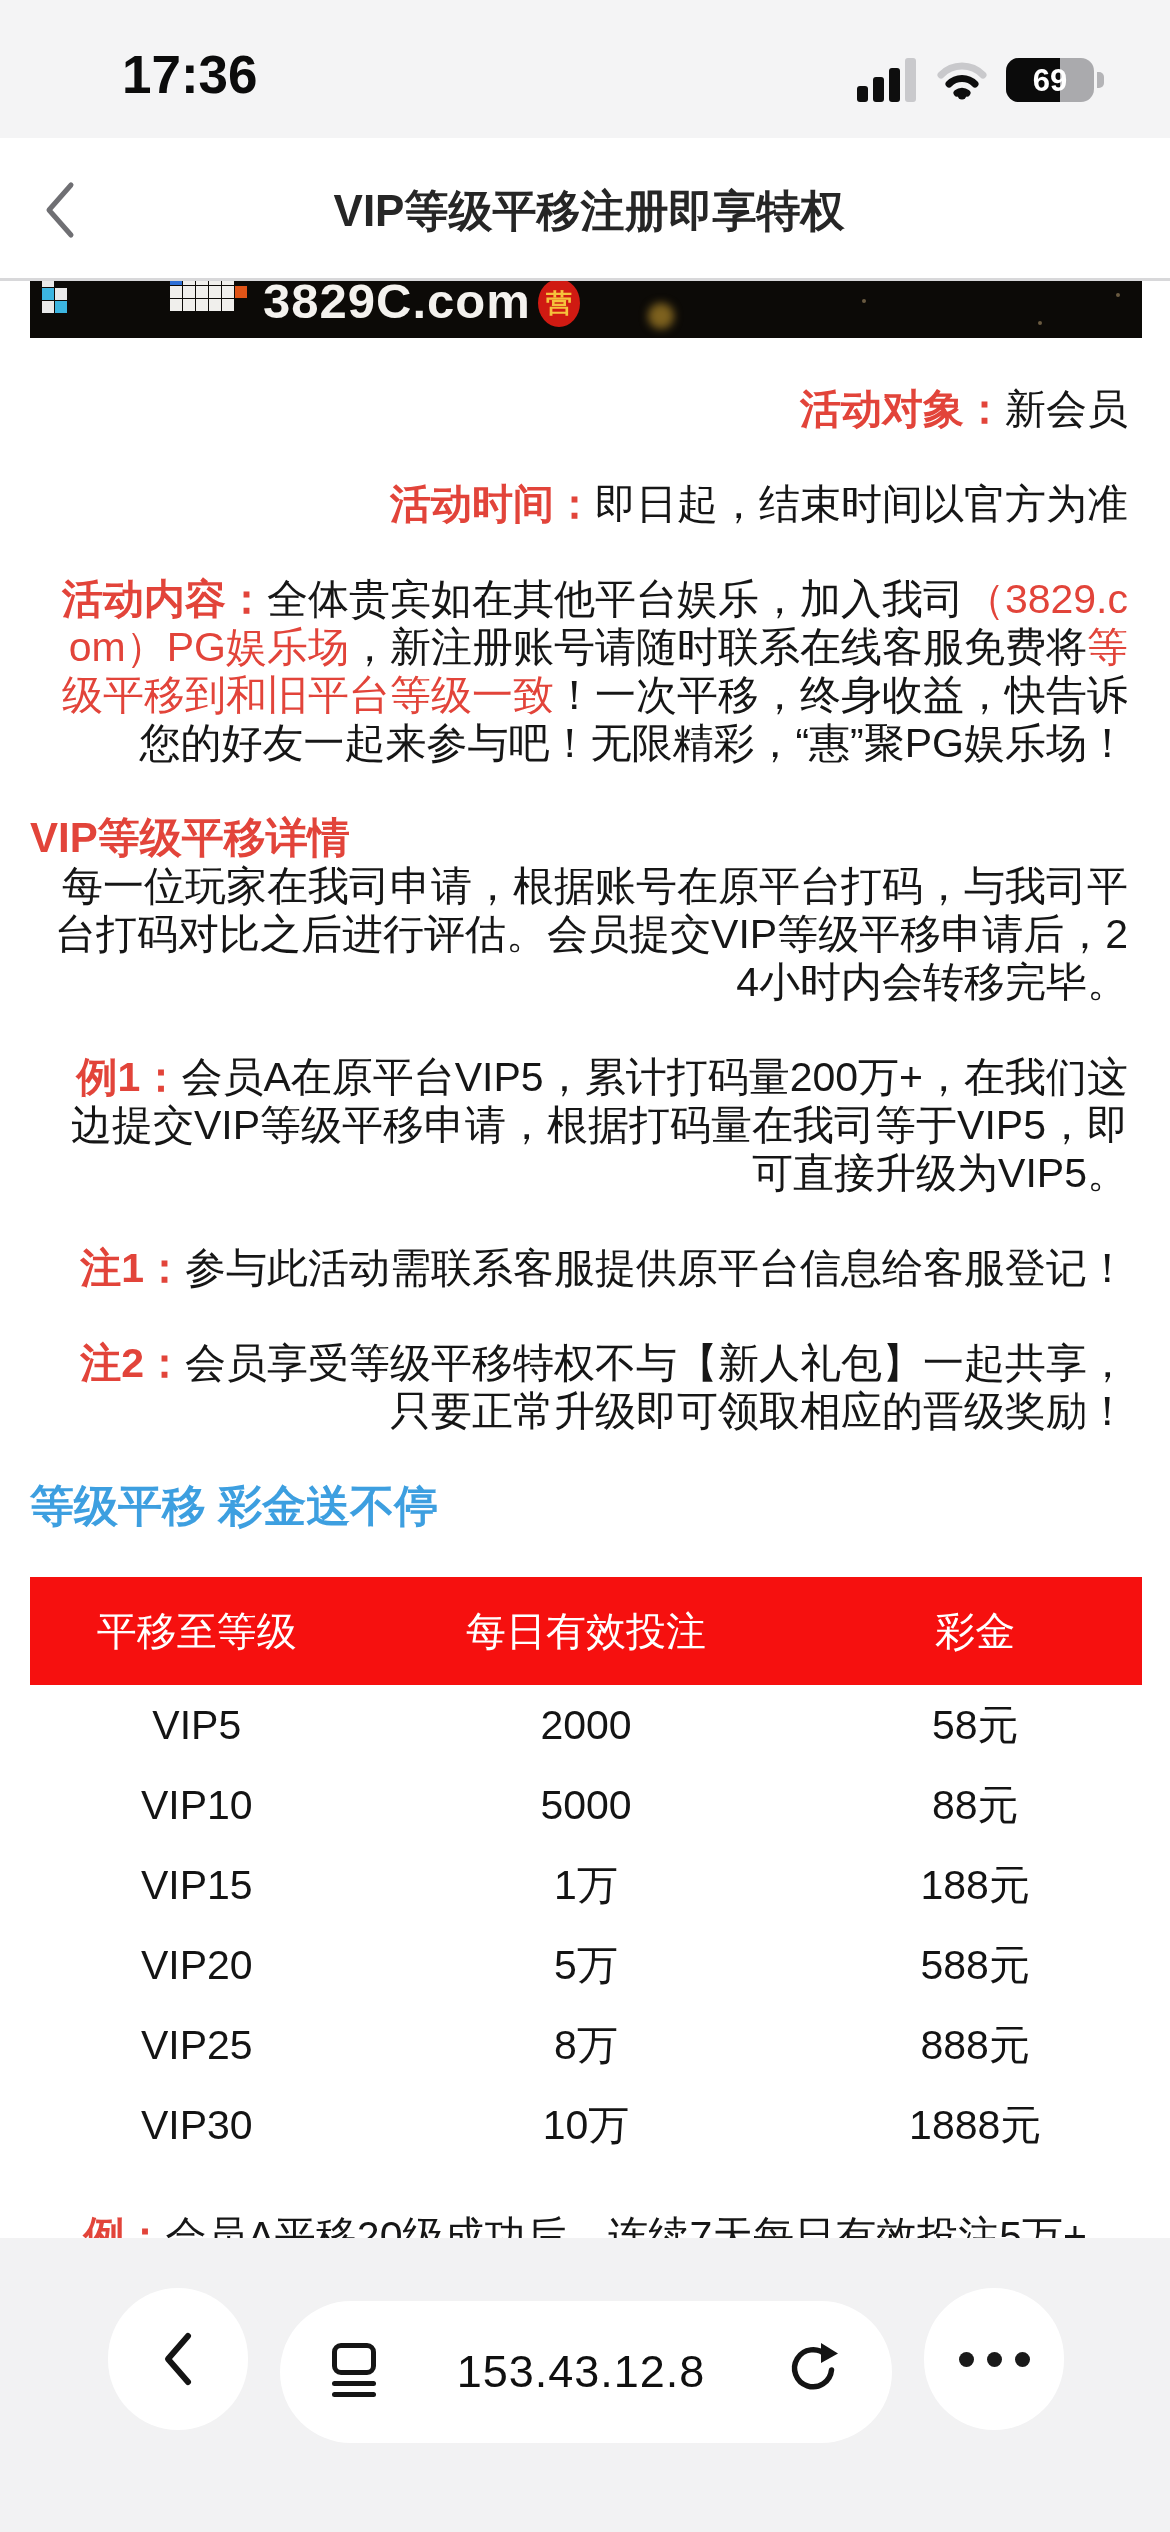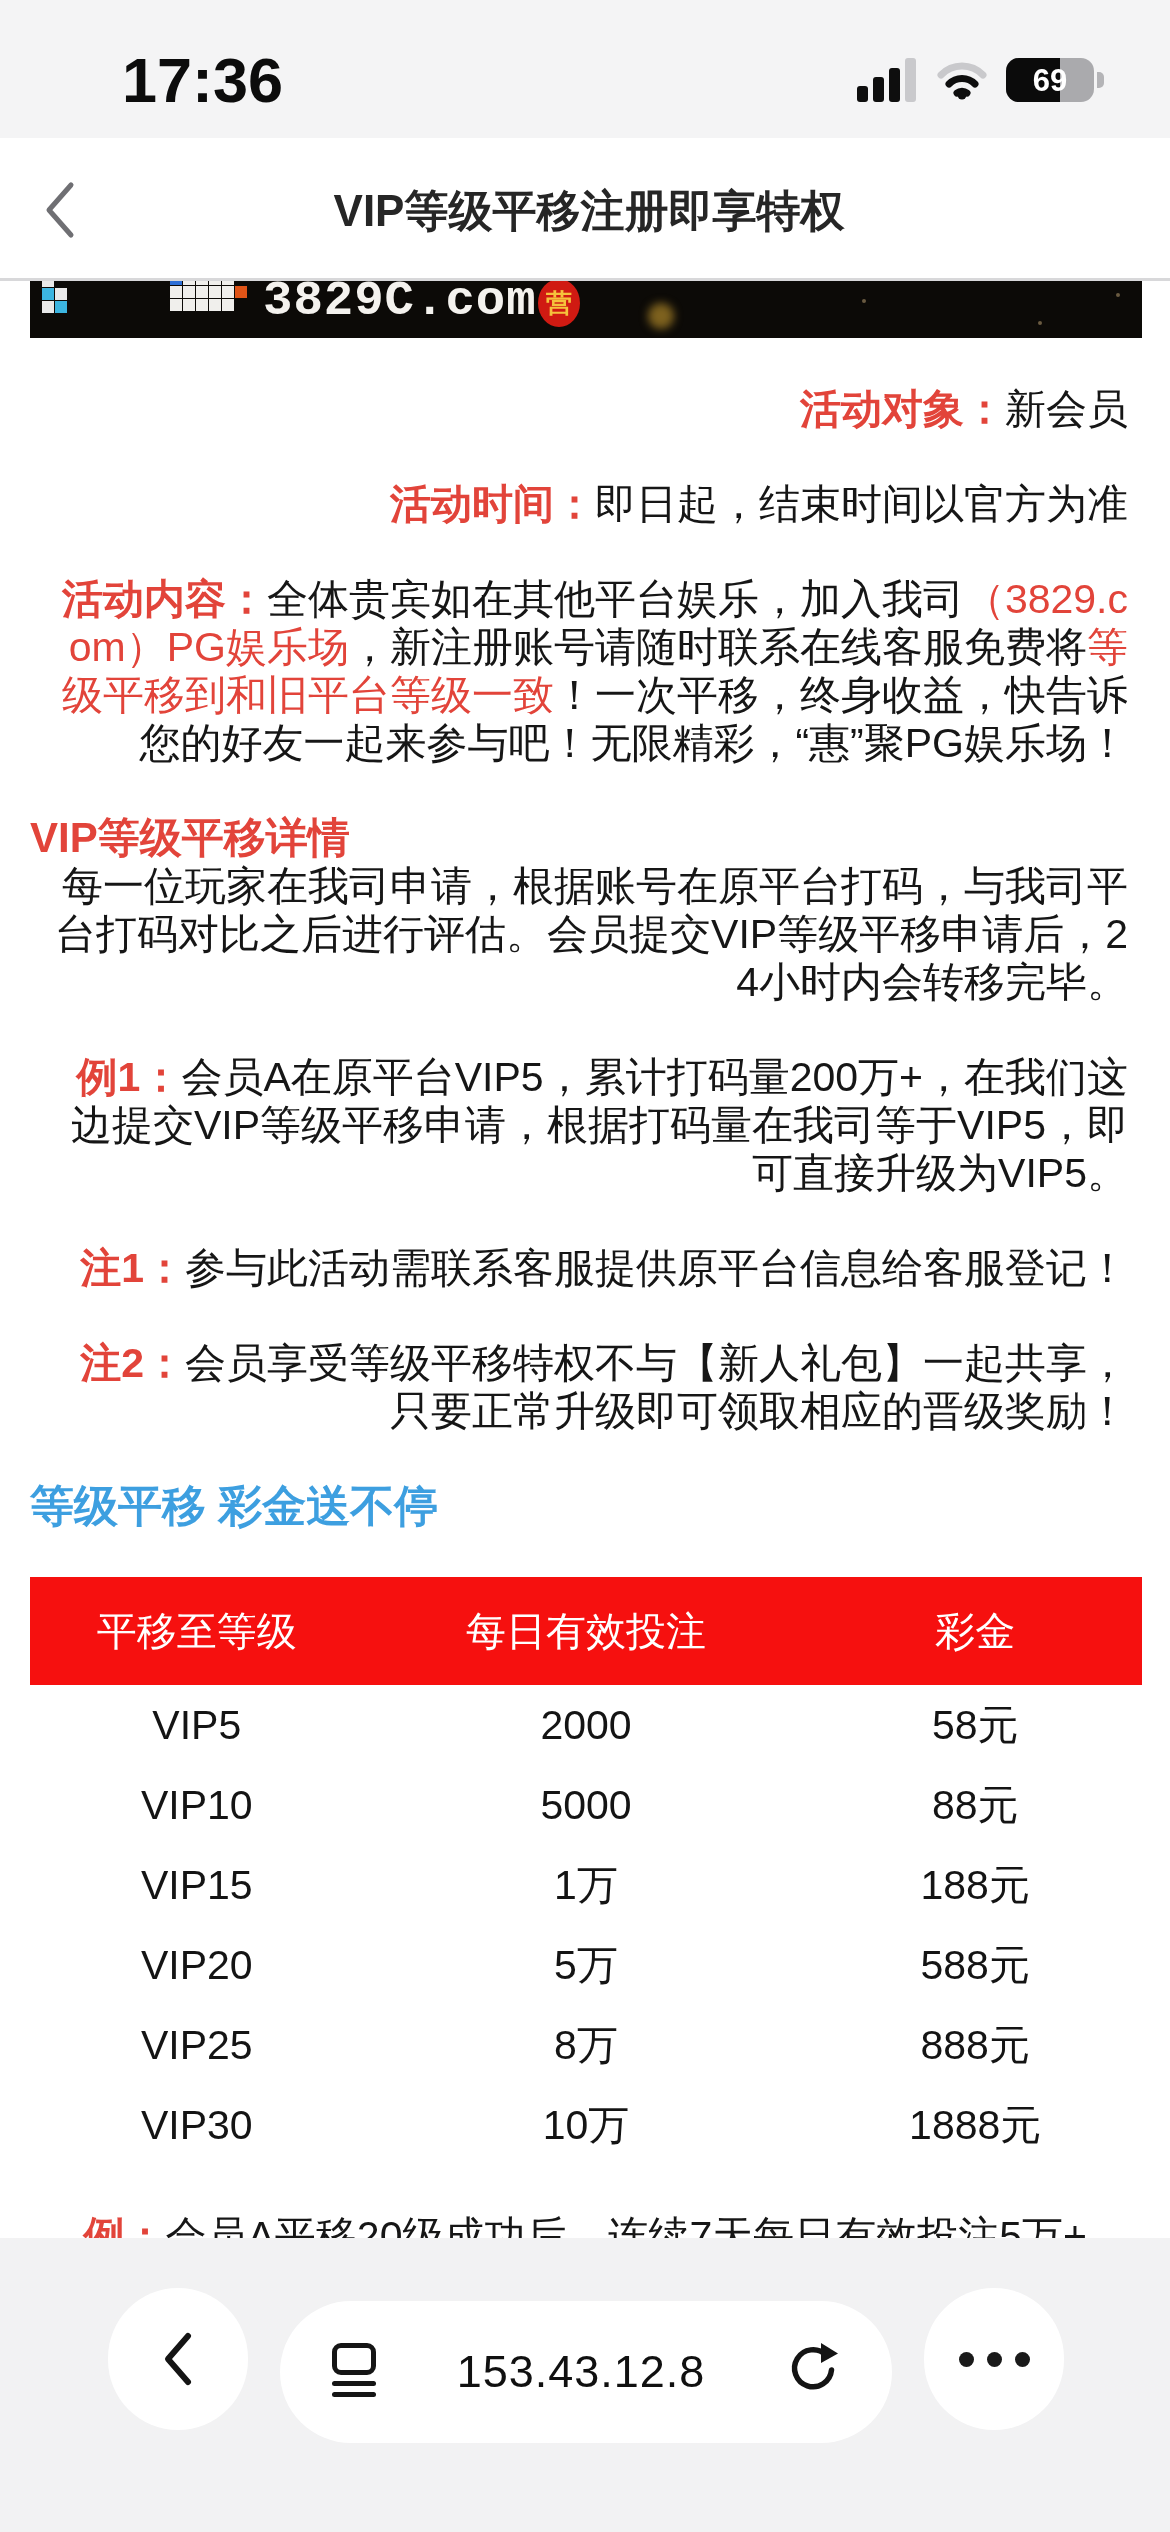--- a/index.html
+++ b/index.html
@@ -5,21 +5,21 @@
   * { margin:0; padding:0; box-sizing:border-box; }
   html,body { background:#888; }
   .frame {
     position:relative; width:1170px; height:2532px; margin:0 auto;
     background:#fff; overflow:hidden;
     font-family:"Liberation Sans","DejaVu Sans",sans-serif;
     color:#151515;
   }
   
   .statusbar { position:absolute; top:0; left:0; width:1170px; height:138px; background:#f4f4f5; z-index:6; }
-  .time { position:absolute; left:122px; top:44px; font-size:63px; font-weight:700; letter-spacing:0px; color:#0c0c0c; }
+  .time { position:absolute; left:122px; top:44px; font-size:53px; font-weight:700; letter-spacing:0px; color:#0c0c0c; }
   .sicons { position:absolute; right:66px; top:52px; height:50px; display:flex; align-items:flex-end; }
   .cell { display:flex; align-items:flex-end; gap:5px; height:44px; margin-right:20px; }
   .cell i { display:block; width:11px; border-radius:3px; background:#0e0e0e; }
   .cell i.b1{height:16px;} .cell i.b2{height:25px;} .cell i.b3{height:34px;} .cell i.b4{height:44px; background:#c9c9cc;}
   .wifi { margin-right:18px; height:44px; display:flex; align-items:center; }
   .batt { position:relative; width:98px; height:44px; }
   .batt .shell { position:absolute; left:0; top:0; width:88px; height:44px; border-radius:13px; background:#aaaaad; overflow:hidden; }
   .batt .fill { position:absolute; left:0; top:0; height:44px; width:61%; background:#0b0b0b; }
   .batt .pct { position:absolute; left:0; top:0; width:88px; height:44px; text-align:center; line-height:46px; font-size:31px; font-weight:700; color:#fff; }
   .batt .nub { position:absolute; right:0; top:14px; width:7px; height:16px; border-radius:0 5px 5px 0; background:#b4b4b7; }
@@ -29,21 +29,21 @@
   .nav-title { position:absolute; left:0; top:0; width:100%; height:140px; text-align:center; line-height:146px; font-size:44px; font-weight:600; color:#262626; }
   .hairline { position:absolute; top:278px; left:0; width:1170px; height:3px; background:#d8d8da; z-index:4; }
   
   .content { position:absolute; top:281px; left:0; width:1170px; height:1957px; overflow:hidden; background:#fff; padding:0 28px 0 30px; }
   
   .banner { position:relative; width:100%; height:57px; background:#0c0a07; overflow:hidden; }
   .px-glyph { position:absolute; left:12px; top:-6px; width:26px; height:40px; display:grid; grid-template-columns:12px 12px; grid-auto-rows:12px; gap:1px; }
   .px-glyph span { display:block; }
   .px-logo { position:absolute; left:140px; top:-8px; display:grid; grid-template-columns:repeat(6,12px); grid-auto-rows:12px; gap:1px; }
   .px-logo span { display:block; }
-  .banner-domain { position:absolute; left:233px; top:-8px; font-family:Liberation Mono, monospace; font-weight:700; font-size:49px; color:#f4f2ee; letter-spacing:1px; }
+  .banner-domain { position:absolute; left:233px; top:-8px; font-family:Liberation Sans, sans-serif; font-weight:700; font-size:49px; color:#f4f2ee; letter-spacing:1px; }
   .lantern { position:absolute; left:508px; top:-2px; width:42px; height:48px; background:#d01a12; border-radius:50%; text-align:center; line-height:48px; font-size:26px; color:#f5c23c; font-weight:700; }
   .glow { position:absolute; left:618px; top:22px; width:26px; height:26px; border-radius:50%; background:#7d611e; filter:blur(4px); }
   .speck { position:absolute; width:4px; height:4px; border-radius:50%; background:#6a5a40; }
   
   .para { font-size:41px; line-height:48px; margin:47px 14px; color:#161616; word-break:break-all;text-align:right; }
   .para .lbl { color:#e2443a; font-weight:700; }
   .para .red { color:#e2443a; }
   .h-red { font-size:42px; line-height:48px; font-weight:700; color:#e2443a; margin:47px 0 0 0; }
   .para.tight { margin-top:0; }
   .h-blue { font-size:44px; line-height:48px; font-weight:700; color:#3d9fe0; margin:47px 0; }

